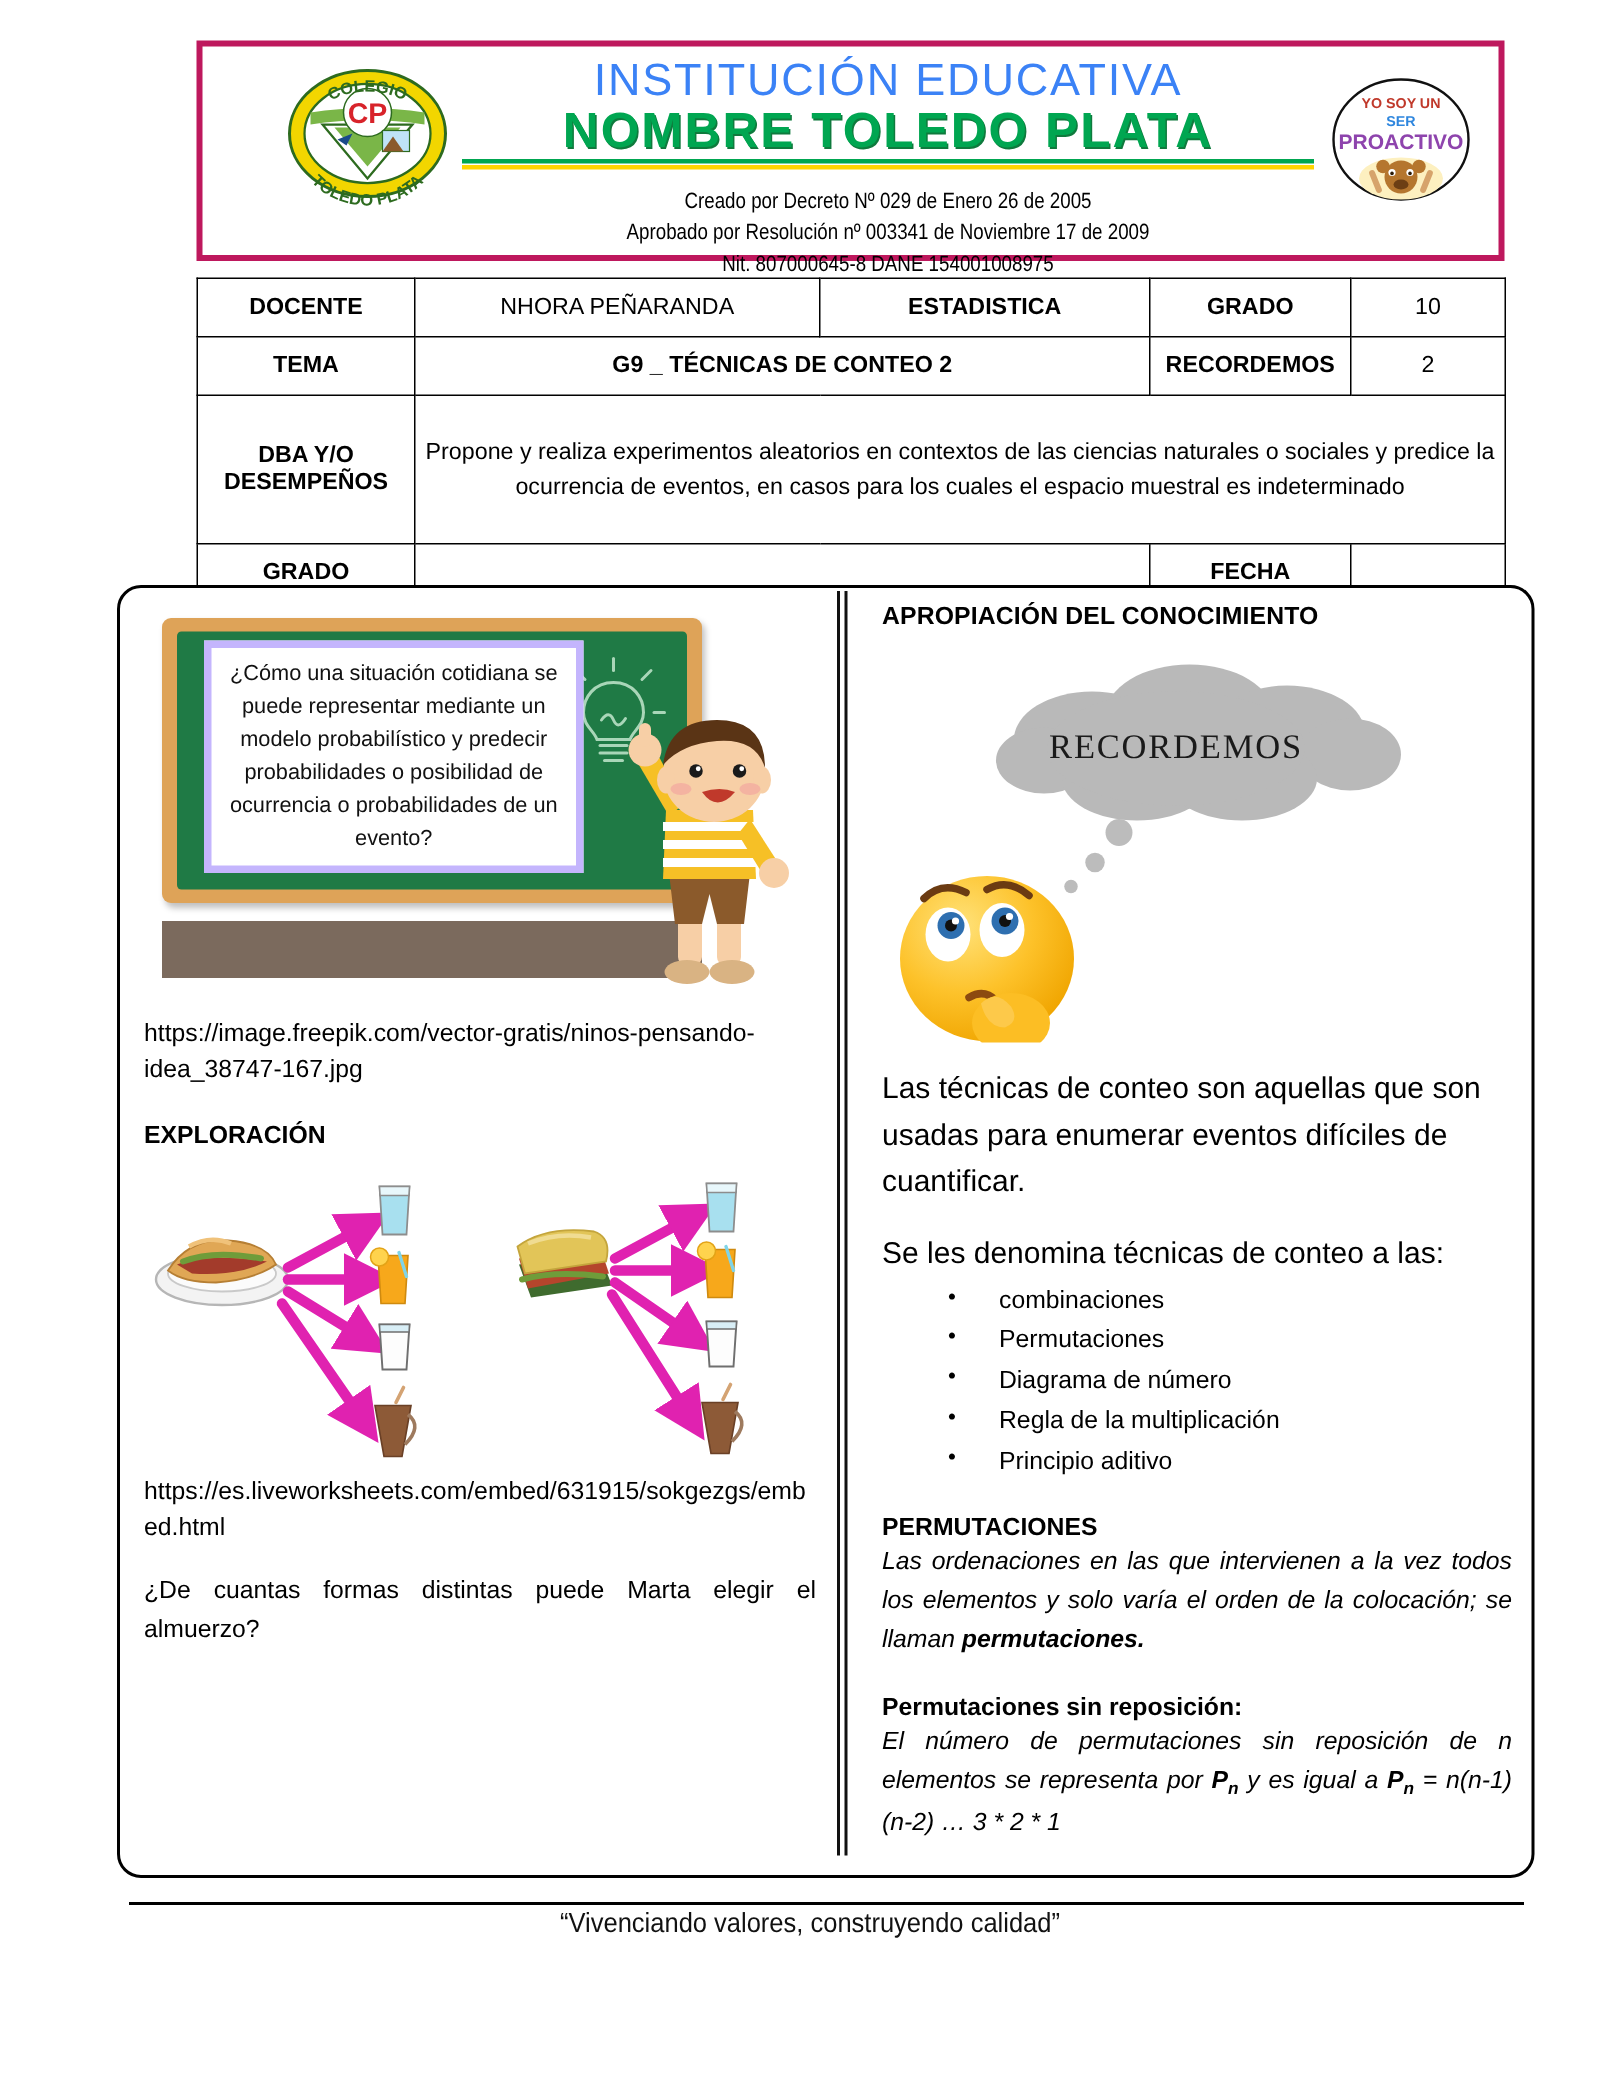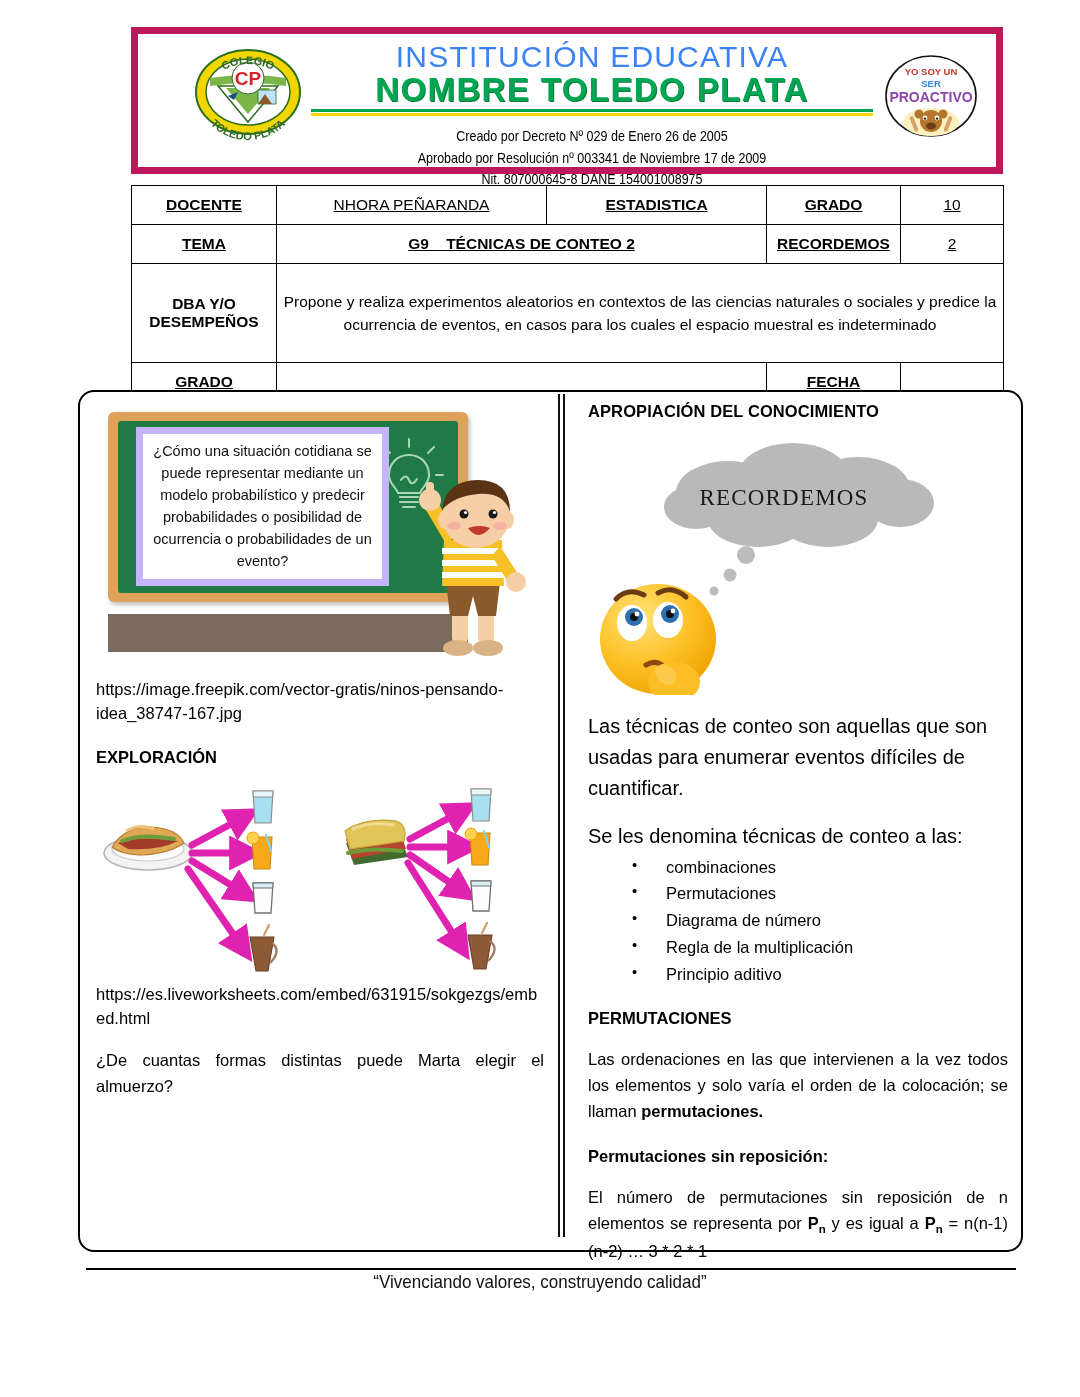--- a/index.html
+++ b/index.html
@@ -16,21 +16,21 @@
     overflow: hidden;
   }
 
   
   .header-banner {
     position: absolute;
     left: 131px;
     top: 27px;
     width: 872px;
     height: 147px;
-    border: 7px solid #be185d;
+    border: 4px solid #be185d;
     box-sizing: border-box;
     background: #fff;
   }
   .header-inner {
     position: relative;
     width: 100%;
     height: 100%;
   }
   .crest {
     position: absolute;
@@ -121,21 +121,21 @@
   }
   .cell-center {
     text-align: center;
   }
   .cell-justify {
     text-align: center;
     line-height: 1.5;
     font-size: 15.5px;
   }
   .row-tall td { height: 88px; }
-  .row-normal td { height: 28px; text-decoration: underline; }
+  .row-normal td { height: 28px; }
 
   
   .content-box {
     position: absolute;
     left: 78px;
     top: 390px;
     width: 945px;
     height: 862px;
     border: 2.5px solid #000;
     border-radius: 16px;
@@ -192,21 +192,21 @@
     bottom: 9px;
     background: #1f7a45;
     border-radius: 3px;
   }
   .board-text {
     position: absolute;
     left: 18px;
     top: 6px;
     width: 253px;
     background: #ffffff;
-    border: 7px solid #c4b5fd;
+    border: 5px solid #c4b5fd;
     padding: 6px 6px 7px 6px;
     box-sizing: border-box;
     text-align: center;
     font-size: 14.5px;
     line-height: 1.52;
     color: #111;
   }
   .bulb {
     position: absolute;
     right: 14px;
@@ -294,21 +294,21 @@
   }
   .r-head {
     font-weight: bold;
     font-size: 16.5px;
     margin-top: 22px;
   }
   .r-body {
     font-size: 16.5px;
     line-height: 1.58;
     text-align: justify;
-    margin-top: 18px;
+    font-style: italic;
   }
   .r-body b { font-weight: bold; }
   .sub { font-size: 11.5px; vertical-align: sub; font-weight: bold; }
 
   
   .footer-rule {
     position: absolute;
     left: 86px;
     top: 1268px;
     width: 930px;

